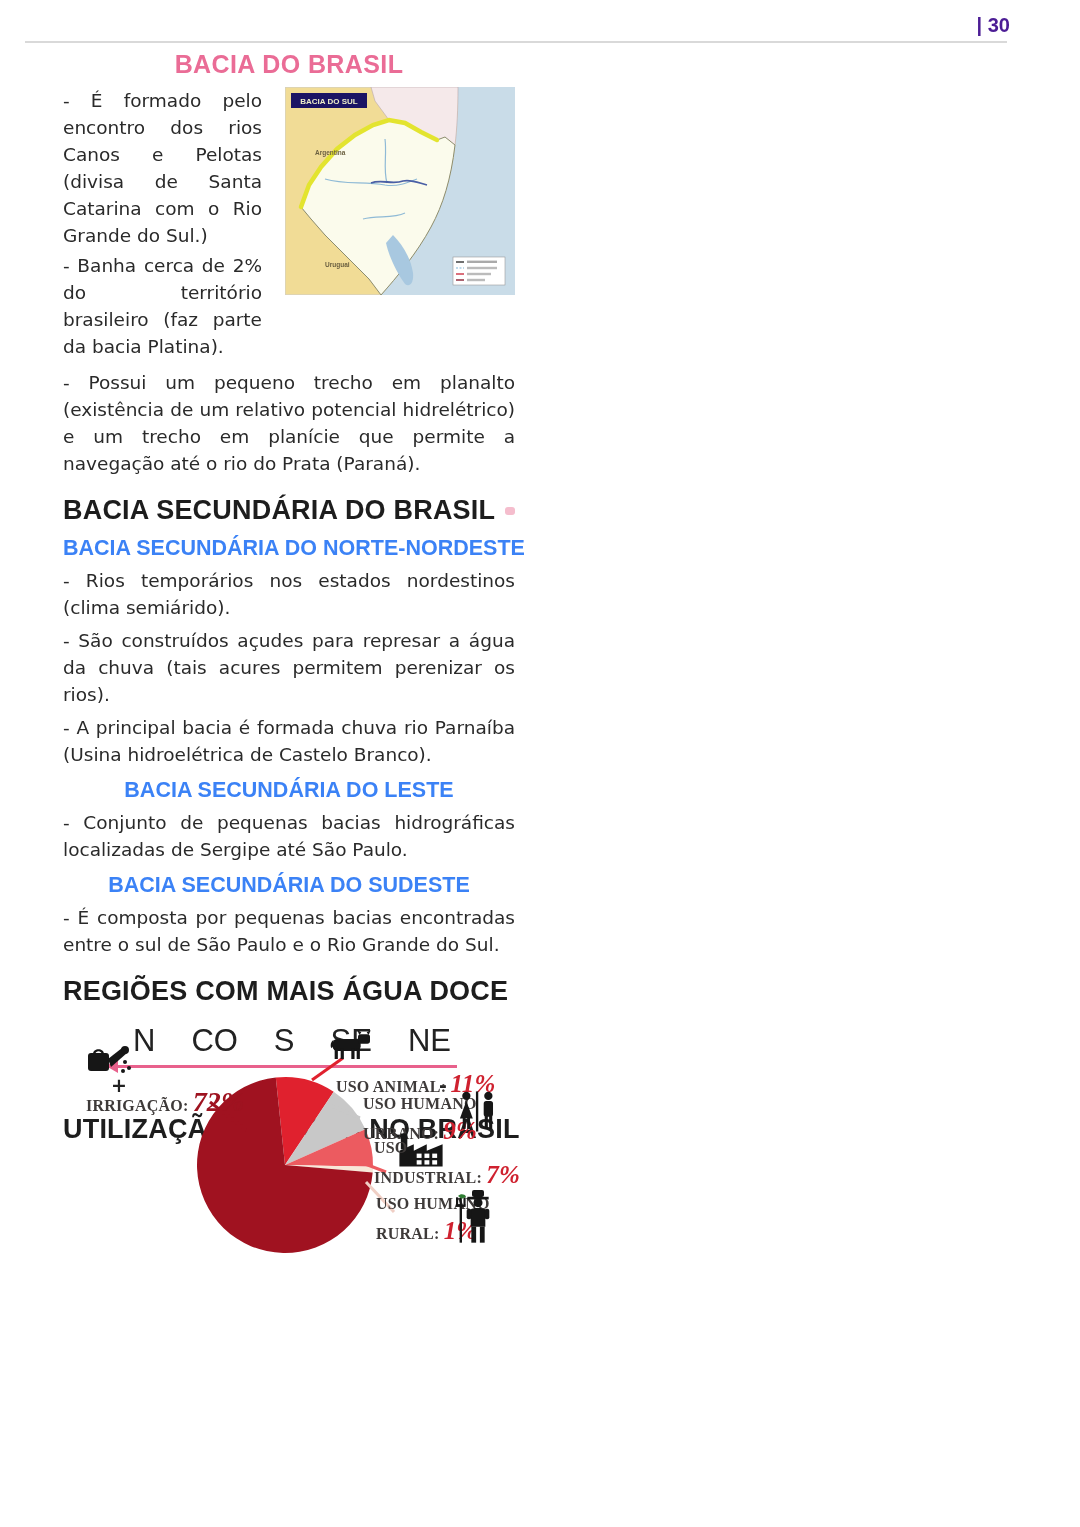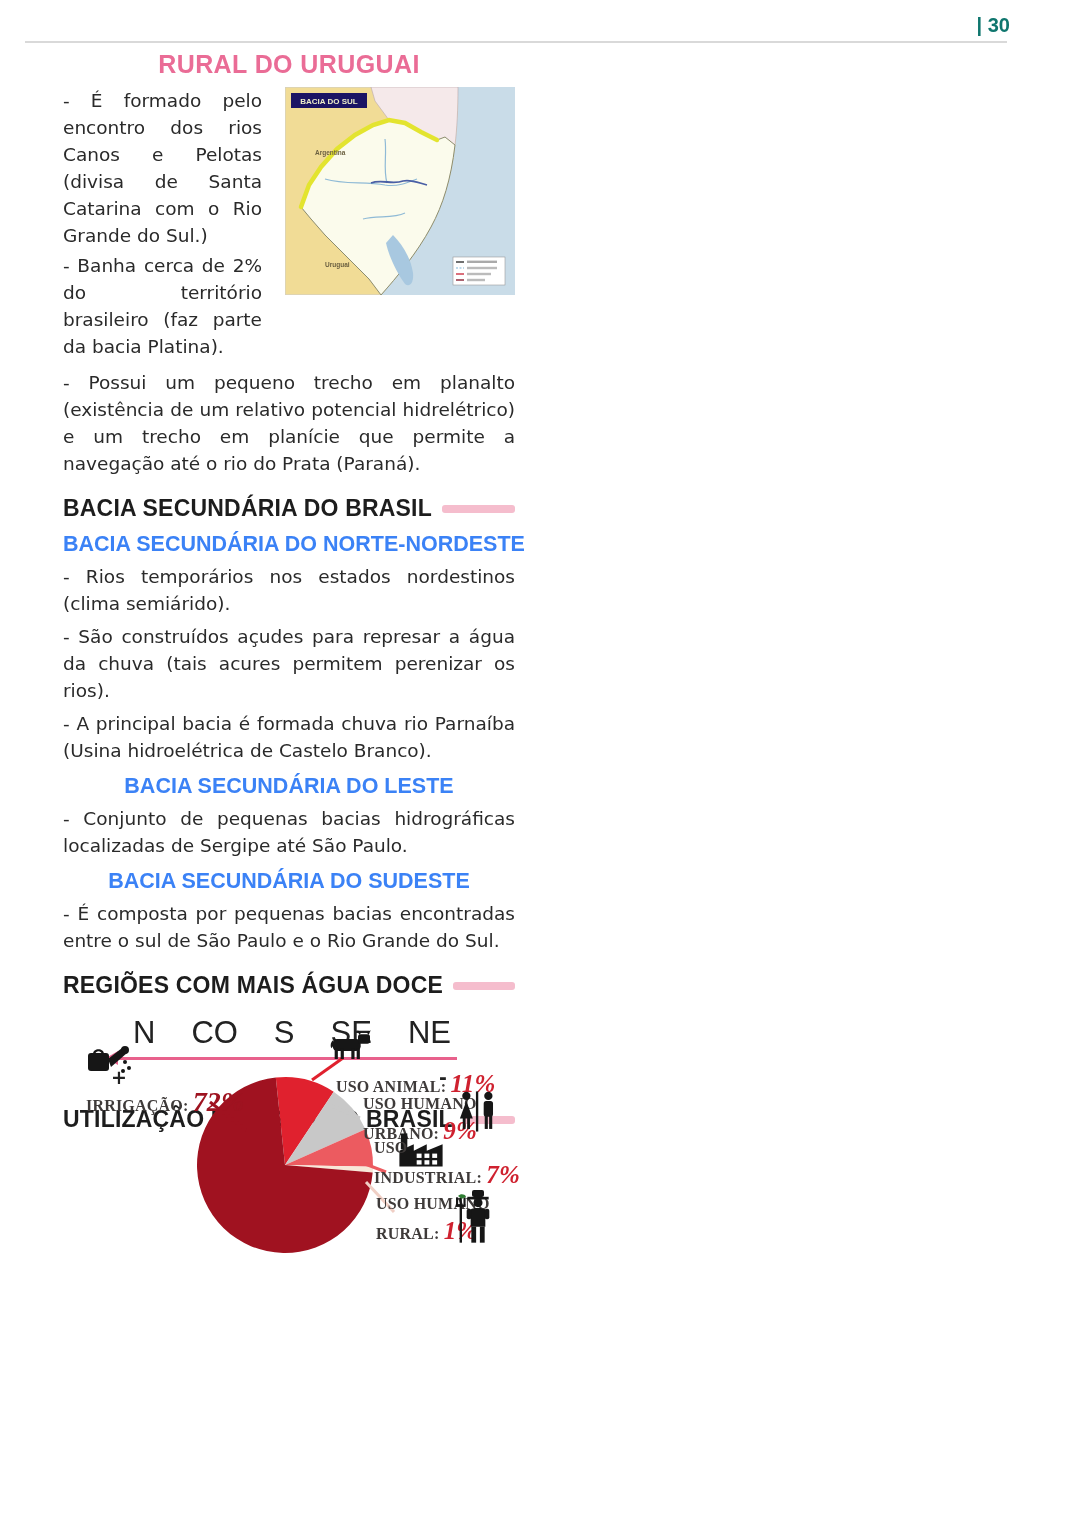--- a/index.html
+++ b/index.html
@@ -2,38 +2,38 @@
 <html><head>
 <meta charset="utf-8">
 <style>
   html,body{margin:0;padding:0;}
   body{
     width:1080px;height:1527px;position:relative;background:#ffffff;
     font-family:"DejaVu Sans", sans-serif;color:#2a2a2a;overflow:hidden;
   }
   
   .page-head{position:absolute;top:14px;left:0;width:1080px;}
-  .page-num{position:absolute;right:70px;top:0;font-size:20px;font-weight:bold;color:#0f766e;
+  .page-num{position:absolute;right:70px;top:0;font-size:20px;font-weight:bold;color:#4c1d95;
     font-family:"Liberation Sans",sans-serif;}
   .head-rule{position:absolute;left:25px;top:27px;width:982px;height:2px;background:#d9d9d9;}
 
   
   .content{position:absolute;left:63px;top:50px;width:452px;}
   .pink-center{
     text-align:center;color:#ea6c96;font-size:25px;font-weight:600;
     font-family:"Liberation Sans",sans-serif;letter-spacing:.4px;margin:0 0 8px 0;white-space:nowrap;
   }
   .map-row{display:flex;gap:23px;align-items:flex-start;}
   .map-row .side-text{width:212px;font-size:18.5px;line-height:1.46;text-align:justify;}
   .side-text p{margin:0 0 3px 0;}
   .map-box{width:230px;height:228px;flex:none;}
   .body-p{font-size:18.5px;line-height:1.46;text-align:justify;margin:6px 0 0 0;}
 
   .sec-head{display:flex;align-items:center;gap:10px;margin-top:18px;}
-  .sec-head .t{font-size:23px;font-weight:600;color:#1d1d1d;white-space:nowrap;
+  .sec-head .t{font-size:27px;font-weight:600;color:#1d1d1d;white-space:nowrap;
     font-family:"Liberation Sans",sans-serif;letter-spacing:.2px;}
   .bar{flex:1;height:8px;background:#f5bdcd;border-radius:3px;}
   .sub-head{text-align:center;color:#3b82f6;font-size:21.5px;font-weight:600;
     font-family:"Liberation Sans",sans-serif;margin:10px 0 4px 0;white-space:nowrap;}
 
   
   .letters{display:flex;justify-content:space-between;width:318px;margin:16px 0 0 70px;
     font-size:31px;color:#222;font-family:"Liberation Sans",sans-serif;font-weight:500;}
   .arrow-line{position:relative;width:348px;height:3px;background:#e8618c;margin:6px 0 0 46px;}
   .arrow-line .head{position:absolute;left:-3px;top:-6px;width:0;height:0;
@@ -54,21 +54,21 @@
 </head>
 <body>
 
 <div class="page-head">
   <span class="page-num">| 30</span>
   <div class="head-rule"></div>
 </div>
 
 <div class="content">
 
-  <div class="pink-center">RURAL DO URUGUAI</div>
+  <div class="pink-center">BACIA DO BRASIL</div>
 
   <div class="map-row">
     <div class="side-text">
       <p>- É formado pelo encontro dos rios Canos e Pelotas (divisa de Santa Catarina com o Rio Grande do Sul.)</p>
       <p>- Banha cerca de 2% do território brasileiro (faz parte da bacia Platina).</p>
     </div>
 
     <div class="map-box">
       <svg width="230" height="208" viewBox="0 0 230 208">
         <rect x="0" y="0" width="230" height="208" fill="#f1dc96" stroke="#cccccc" stroke-width="1"></rect>

